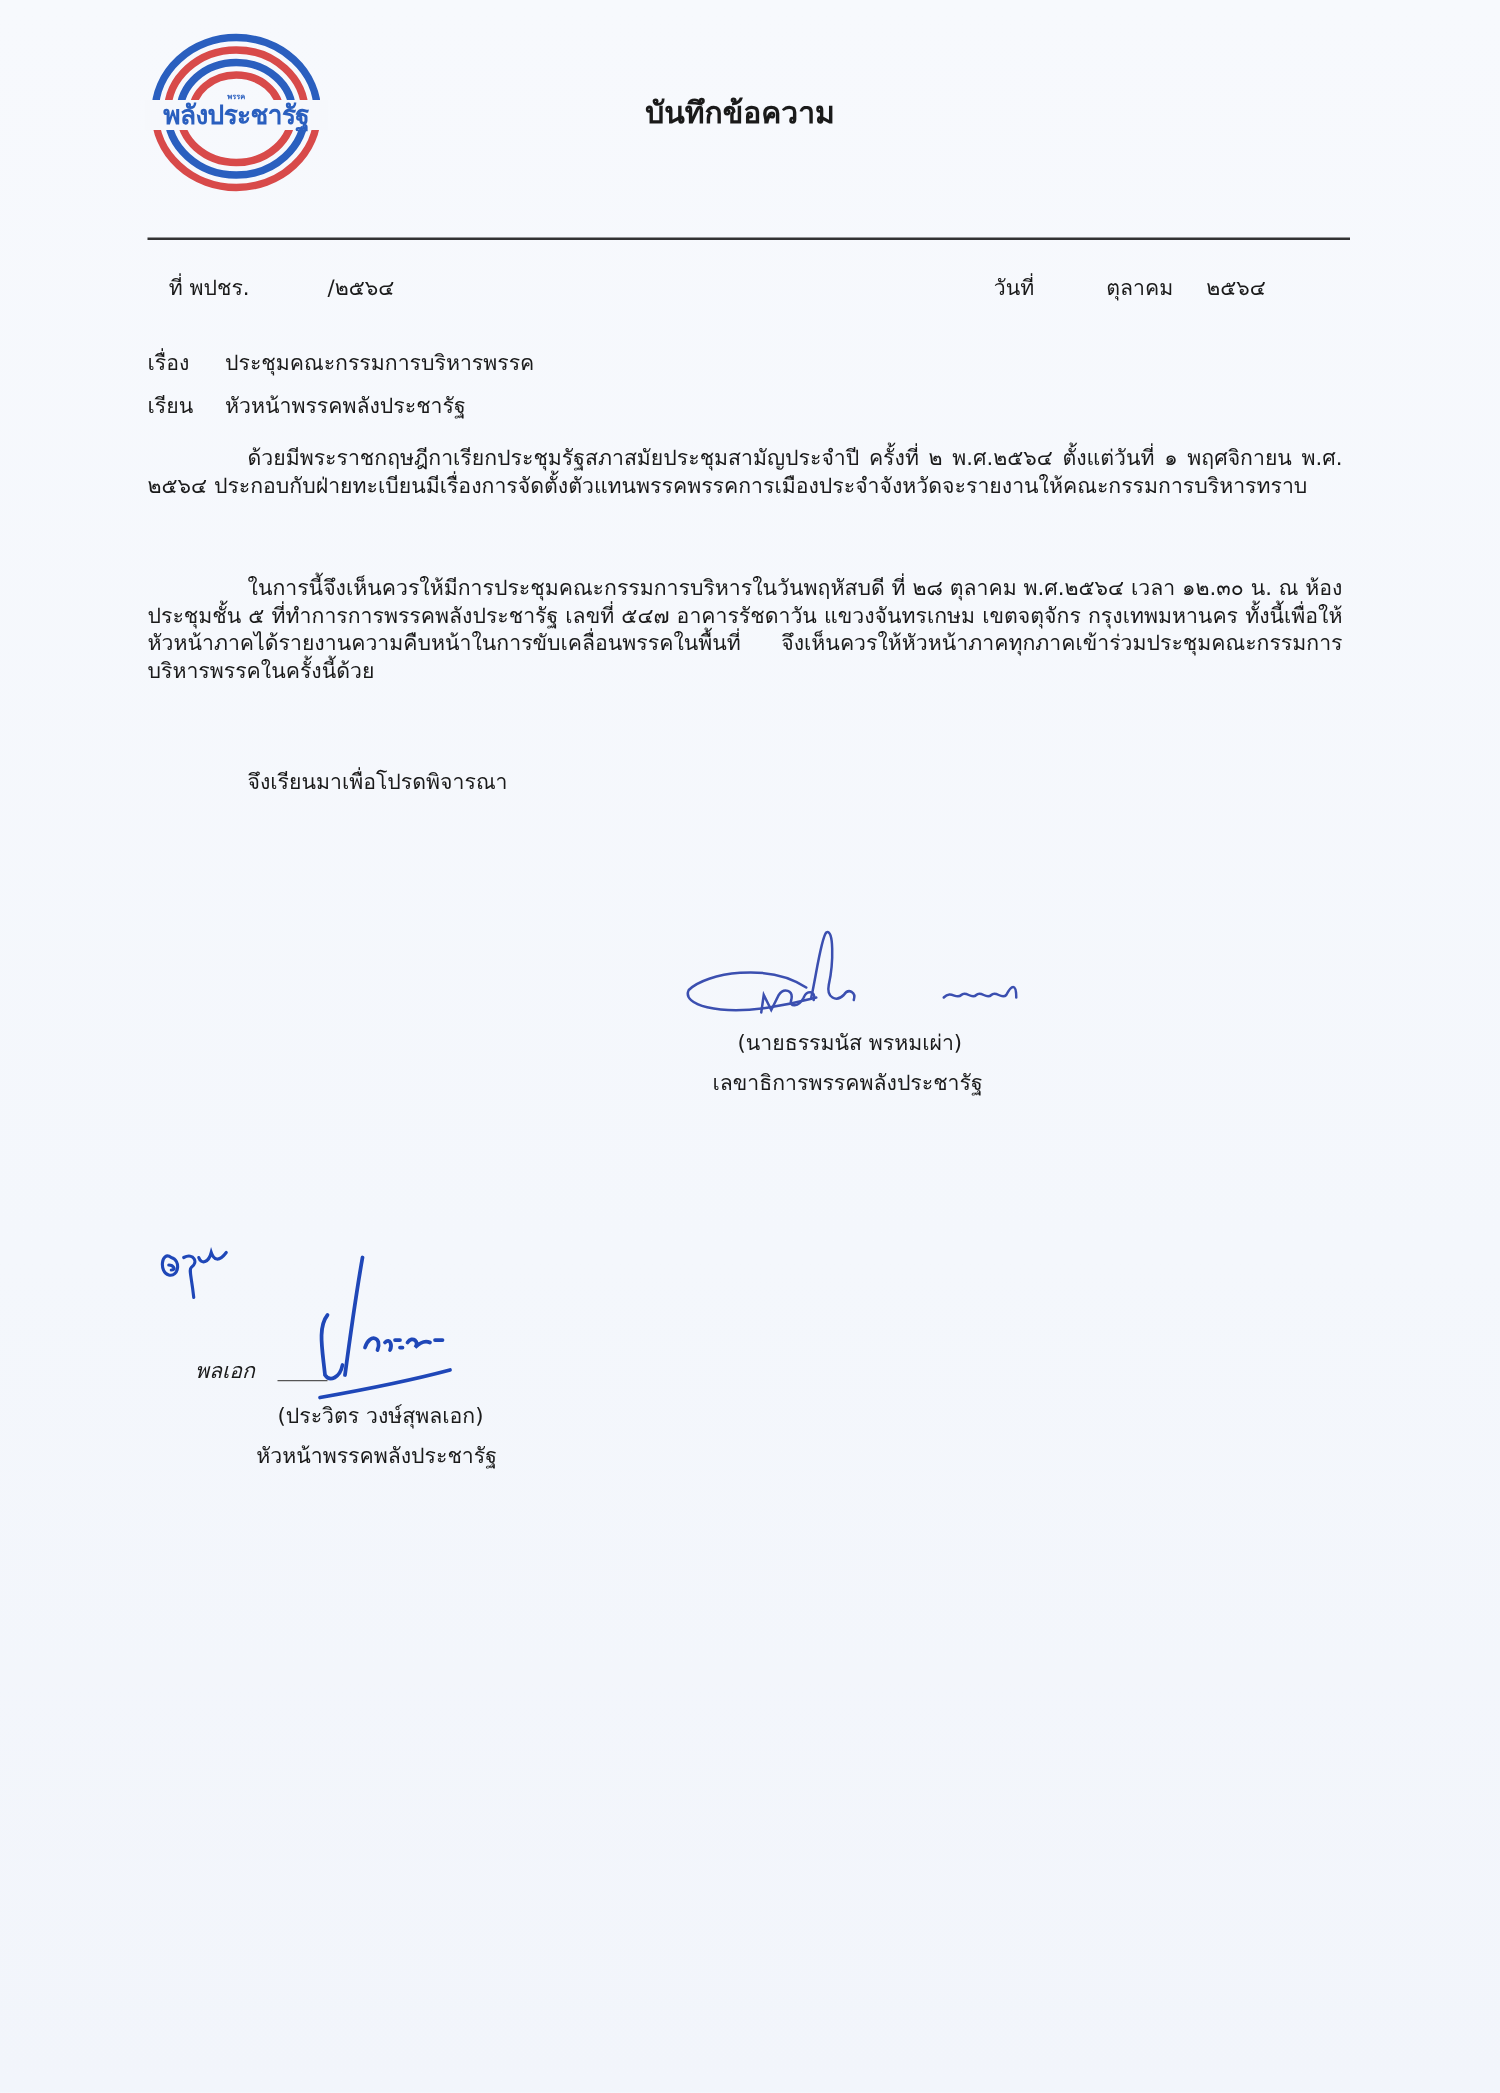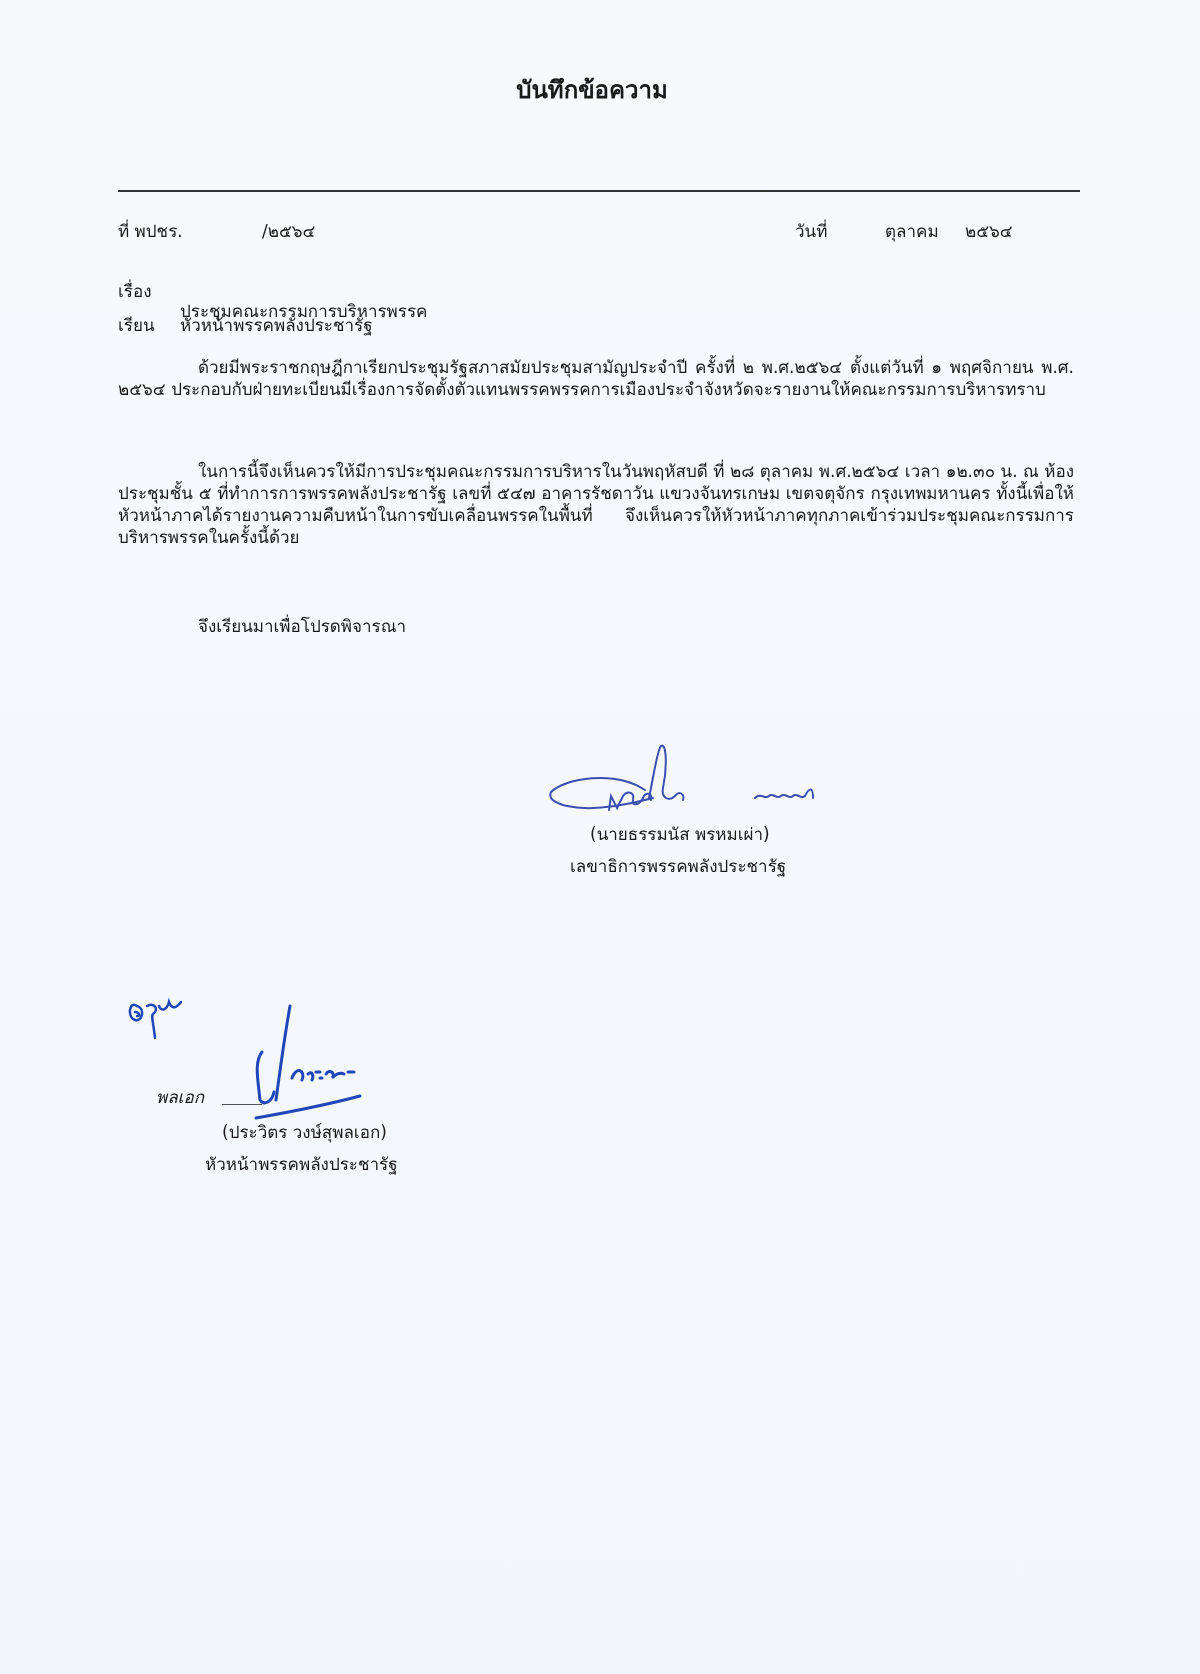--- a/index.html
+++ b/index.html
@@ -99,34 +99,49 @@
       position: absolute;
       font-size: 17px;
       white-space: nowrap;
     }
   </style>
 </head>
 <body>
 
 <div class="page">
 
+  <div class="logo">
+    <svg viewBox="0 0 146 132">
+      <g fill="none" stroke-width="6">
+        <path d="M8,66 A65,60 0 0 1 138,66" stroke="#2a5fbf"></path>
+        <path d="M18,66 A55,50 0 0 1 128,66" stroke="#d84a4a"></path>
+        <path d="M28,66 A45,40 0 0 1 118,66" stroke="#2a5fbf"></path>
+        <path d="M38,66 A35,30 0 0 1 108,66" stroke="#d84a4a"></path>
+        <path d="M8,66 A65,60 0 0 0 138,66" stroke="#d84a4a"></path>
+        <path d="M18,66 A55,50 0 0 0 128,66" stroke="#2a5fbf"></path>
+        <path d="M28,66 A45,40 0 0 0 118,66" stroke="#d84a4a"></path>
+      </g>
+    </svg>
+    <div class="logo-small">พรรค</div>
+    <div class="logo-name">พลังประชารัฐ</div>
+  </div>
 
   <div class="title">บันทึกข้อความ</div>
 
 
   <div class="rule"></div>
 
-  <div class="line" style="left:118px; top:220px;">ที่ พปชร.</div>
+  <div class="line" style="left:135px; top:220px;">ที่ พปชร.</div>
   <div class="line" style="left:262px; top:220px;">/๒๕๖๔</div>
   <div class="line" style="left:795px; top:220px;">วันที่</div>
   <div class="line" style="left:885px; top:220px;">ตุลาคม</div>
   <div class="line" style="left:965px; top:220px;">๒๕๖๔</div>
 
   <div class="line" style="left:118px; top:280px;">เรื่อง</div>
-  <div class="line" style="left:180px; top:280px;margin-top:20px;">ประชุมคณะกรรมการบริหารพรรค</div>
+  <div class="line" style="left:180px; top:280px;">ประชุมคณะกรรมการบริหารพรรค</div>
   <div class="line" style="left:118px; top:314px;">เรียน</div>
   <div class="line" style="left:180px; top:314px;">หัวหน้าพรรคพลังประชารัฐ</div>
 
   <div class="para" style="top:356px;">ด้วยมีพระราชกฤษฎีกาเรียกประชุมรัฐสภาสมัยประชุมสามัญประจำปี ครั้งที่ ๒ พ.ศ.๒๕๖๔ ตั้งแต่วันที่ ๑ พฤศจิกายน พ.ศ. ๒๕๖๔ ประกอบกับฝ่ายทะเบียนมีเรื่องการจัดตั้งตัวแทนพรรคพรรคการเมืองประจำจังหวัดจะรายงานให้คณะกรรมการบริหารทราบ</div>
   <div class="para" style="top:460px;">ในการนี้จึงเห็นควรให้มีการประชุมคณะกรรมการบริหารในวันพฤหัสบดี ที่ ๒๘ ตุลาคม พ.ศ.๒๕๖๔ เวลา ๑๒.๓๐ น. ณ ห้องประชุมชั้น ๕ ที่ทำการการพรรคพลังประชารัฐ เลขที่ ๕๔๗ อาคารรัชดาวัน แขวงจันทรเกษม เขตจตุจักร กรุงเทพมหานคร ทั้งนี้เพื่อให้หัวหน้าภาคได้รายงานความคืบหน้าในการขับเคลื่อนพรรคในพื้นที่ จึงเห็นควรให้หัวหน้าภาคทุกภาคเข้าร่วมประชุมคณะกรรมการบริหารพรรคในครั้งนี้ด้วย</div>
   <div class="line" style="left:198px; top:615px;">จึงเรียนมาเพื่อโปรดพิจารณา</div>
 
   <div class="sig" style="left:545px; top:740px;">
     <svg width="300" height="90" viewBox="0 0 300 90">
       <g fill="none" stroke="#3b4fb0" stroke-width="2" stroke-linecap="round">

